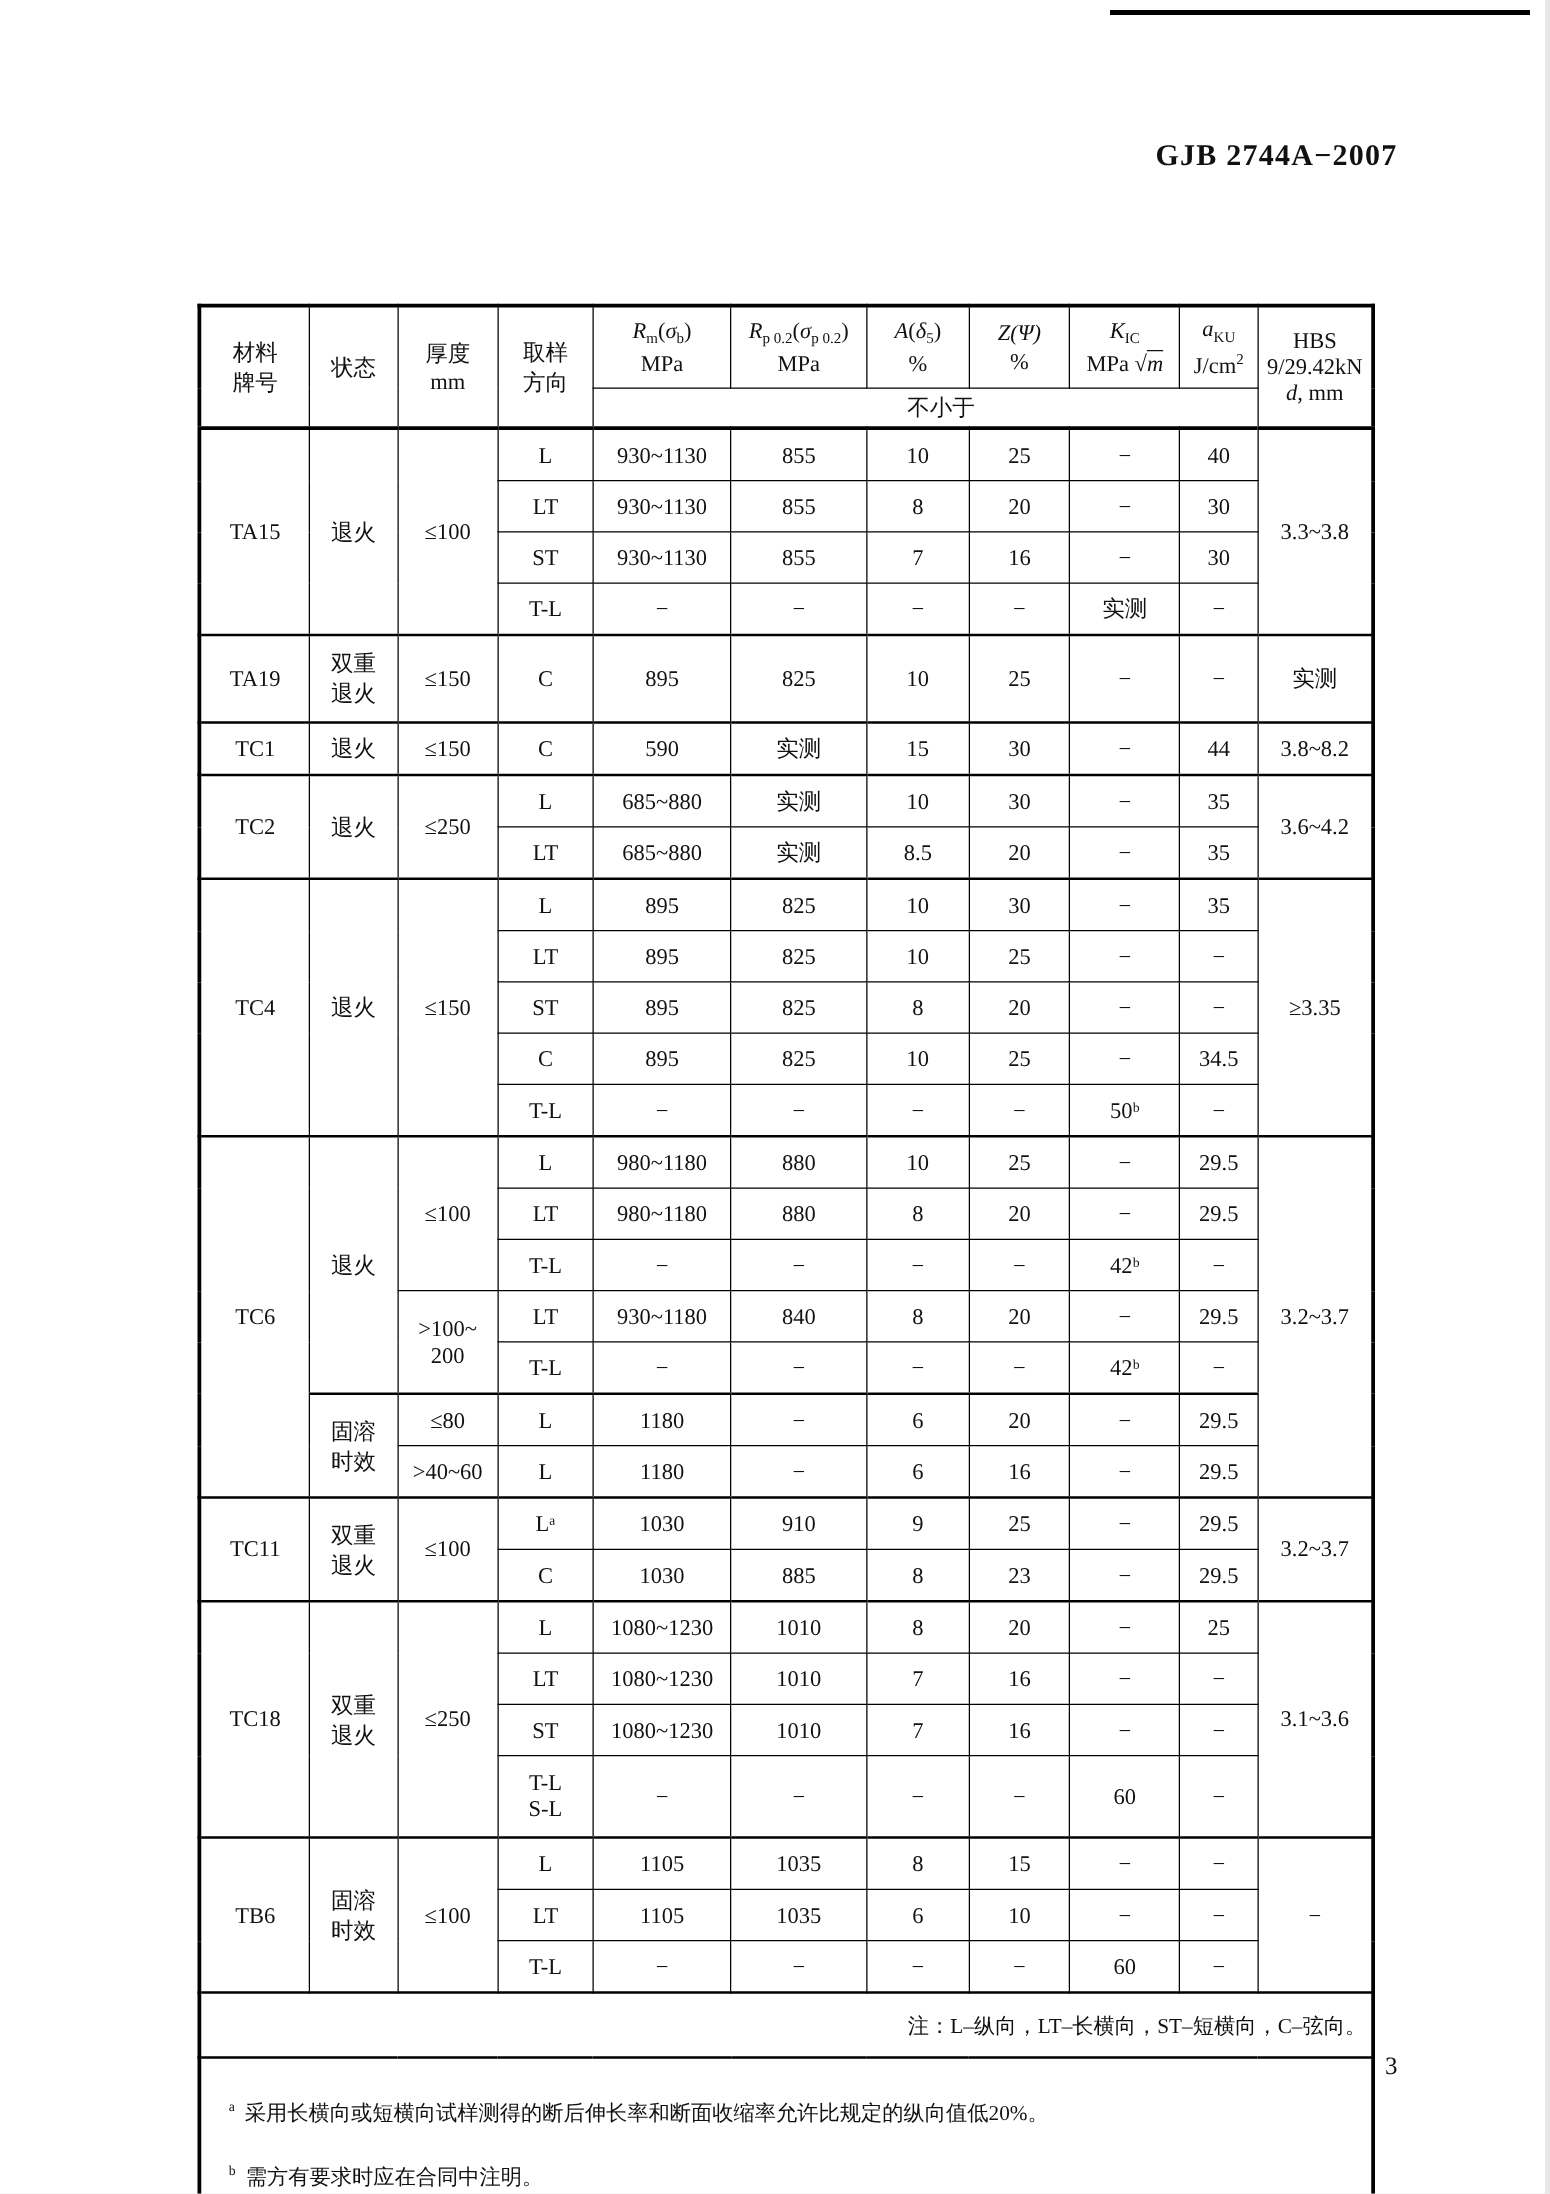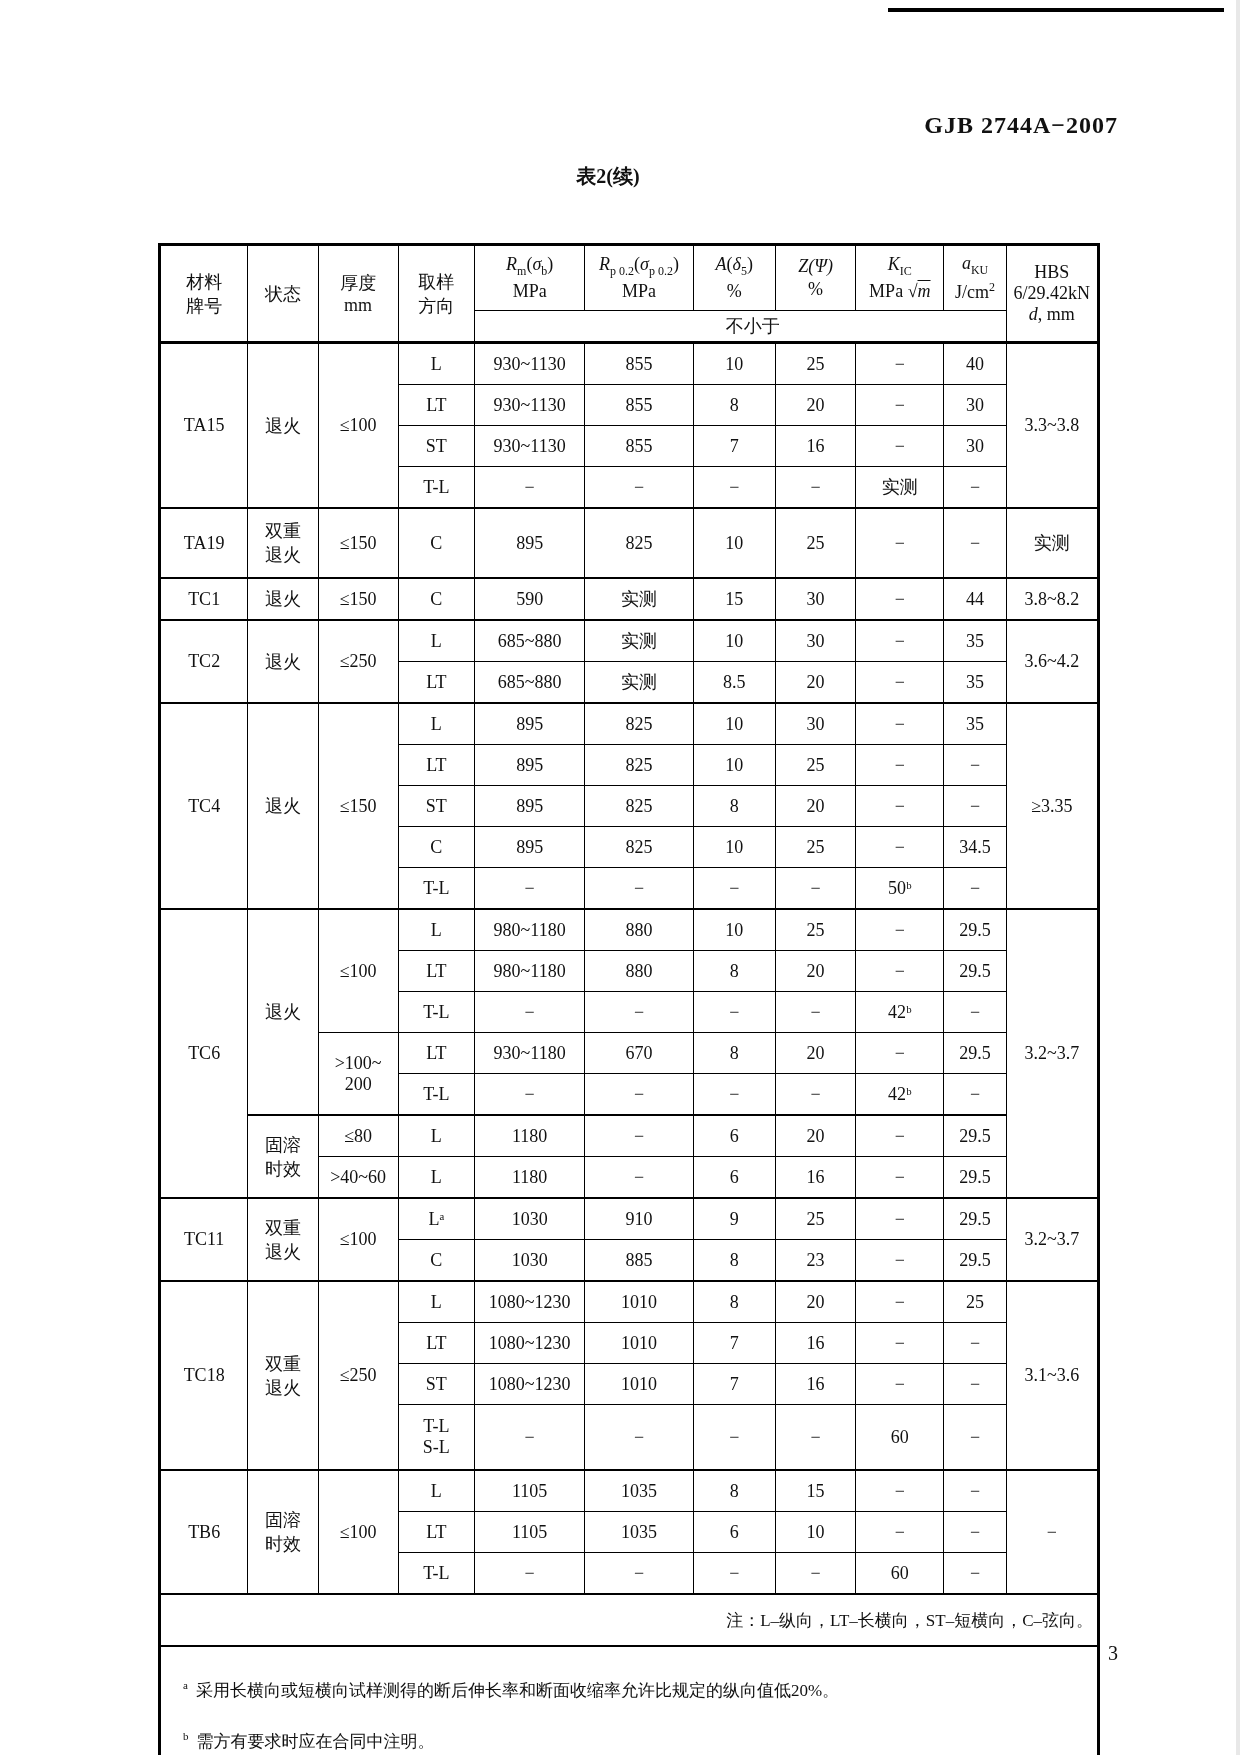--- a/index.html
+++ b/index.html
@@ -37,21 +37,20 @@
   .footLine{margin:4px 0;}
   .footLine sup{font-size:11px;margin-right:8px;font-family:"Liberation Serif",serif;}
   .page-number{position:absolute;left:1108px;top:1642px;font-size:20px;}
 </style>
 </head>
 <body>
 
 <div class="page">
   <div class="top-rule"></div>
   <div class="doc-number">GJB 2744A−2007</div>
-  <div class="table-title">表2(续)</div>
 
   <table class="props">
     <colgroup>
       <col class="c1">
         <col class="c2">
         <col class="c3">
         <col class="c4">
         <col class="c5">
       <col class="c6">
         <col class="c7">
@@ -70,21 +69,21 @@
         <th rowspan="2" class="pre hdrbot">取样
 方向</th>
         <th><span class="it">R</span><sub>m</sub><span>(</span><span class="it">σ</span><sub>b</sub><span>)</span><div class="u">MPa</div></th>
         <th><span class="it">R</span><sub>p 0.2</sub><span>(</span><span class="it">σ</span><sub>p 0.2</sub><span>)</span><div class="u">MPa</div></th>
         <th><span class="it">A</span><span>(</span><span class="it">δ</span><sub>5</sub><span>)</span><div class="u">%</div></th>
         <th><span class="it">Z</span><span class="it">(</span><span class="it">Ψ</span><span class="it">)</span><div class="u">%</div></th>
         <th><span class="it">K</span><sub>IC</sub><div class="u"><span>MPa </span><span>√</span><span class="ovl it">m</span></div></th>
         <th><span class="it">a</span><sub>KU</sub><div class="u"><span>J/cm</span><sup>2</sup></div></th>
         <th rowspan="2" class="hdrbot">
             <div>HBS</div>
-            <div>6/29.42kN</div>
+            <div>9/29.42kN</div>
             <div><span class="it">d</span><span>, mm</span></div>
           </th>
       </tr>
       <tr class="h2">
         <th colspan="6" class="hdrbot">不小于</th>
       </tr>
     </thead>
     <tbody>
 
       <tr class="gt">
@@ -259,21 +258,21 @@
         <td>−</td>
         <td>−</td>
         <td>42ᵇ</td>
         <td>−</td>
       </tr>
       <tr>
         <td rowspan="2">&gt;100~
 200</td>
         <td>LT</td>
         <td>930~1180</td>
-        <td>670</td>
+        <td>840</td>
         <td>8</td>
         <td>20</td>
         <td>−</td>
         <td>29.5</td>
       </tr>
       <tr>
         <td>T-L</td>
         <td>−</td>
         <td>−</td>
         <td>−</td>

